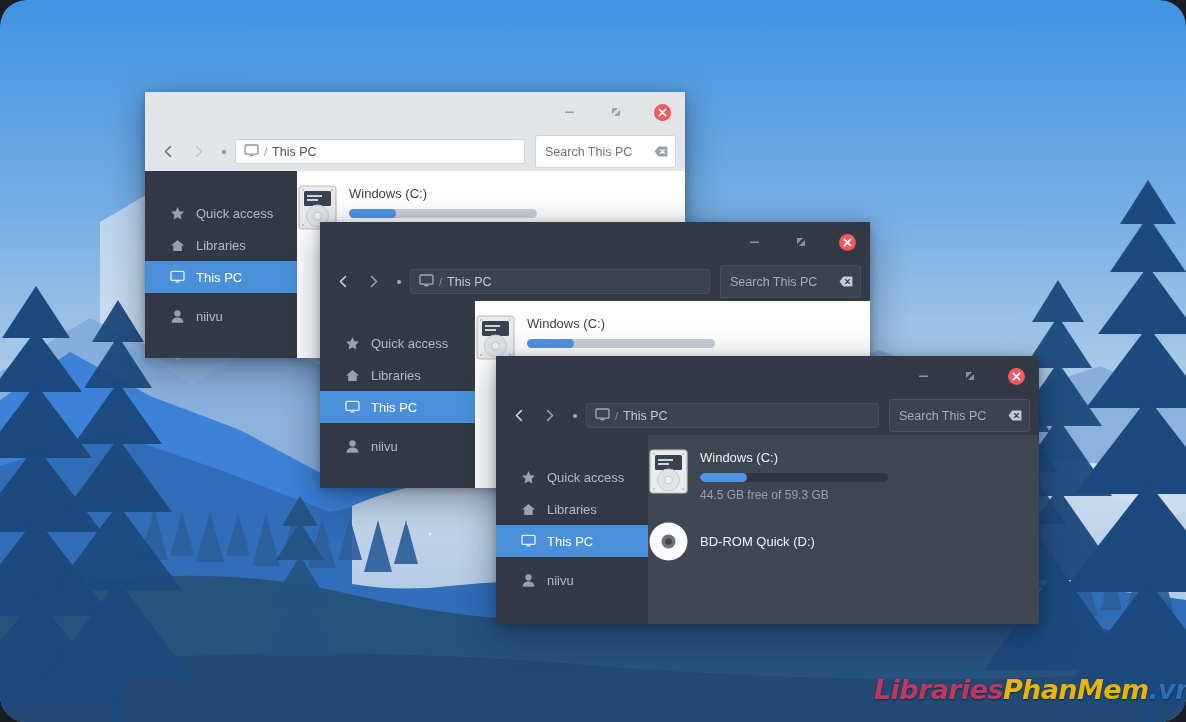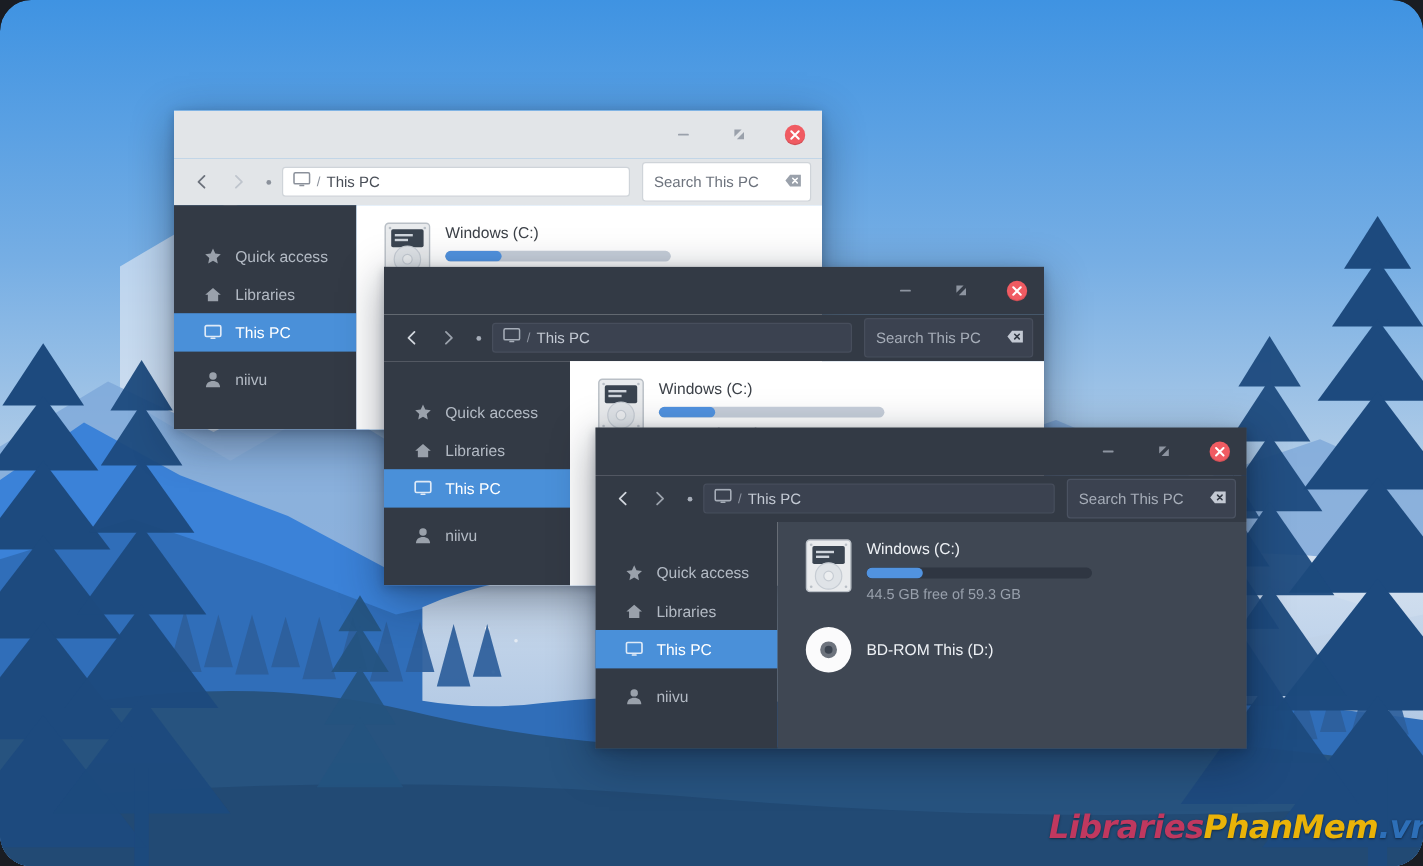--- a/index.html
+++ b/index.html
@@ -109,21 +109,20 @@
     font-size: 13px;
   }
   .sbitem .ic { width: 16px; height: 16px; display: flex; align-items: center; justify-content: center; }
   .sbitem .ic svg { display: block; }
   .sbspacer { height: 7px; }
 
   .content { flex: 1 1 auto; padding: 14px 0 0 0; }
 
   .drive {
     display: flex; align-items: flex-start;
-    padding-left: 22px;
     margin-bottom: 4px;
   }
   .drive .dicon { flex: 0 0 auto; width: 40px; display:flex; justify-content:center; }
   .drive .dinfo { margin-left: 12px; padding-top: 1px; }
   .dname { font-size: 13px; line-height: 16px; }
   .bar {
     width: 188px; height: 9px; border-radius: 5px;
     margin-top: 7px; overflow: hidden;
   }
   .bar .fill { height: 100%; border-radius: 5px; background: #5193e0; }
@@ -720,21 +719,21 @@
 
         <div class="drive optical" style="margin-top:14px;">
           <span class="dicon">
             <svg width="39" height="39" viewBox="0 0 39 39">
               <circle cx="19.5" cy="19.5" r="19" fill="#fbfbfc"></circle>
               <circle cx="19.5" cy="19.5" r="7" fill="#6d737d"></circle>
               <circle cx="19.5" cy="19.5" r="3.3" fill="#3c4450"></circle>
             </svg>
           </span>
           <span class="dinfo">
-            <span class="dname" style="display:block">BD-ROM This (D:)</span>
+            <span class="dname" style="display:block">BD-ROM Quick (D:)</span>
           </span>
         </div>
       </div>
     </div>
   </div>
 
   <div id="watermark">
     <span class="p1">Libraries</span><span class="p2">PhanMem</span><span class="p3">.vn</span>
   </div>
 

